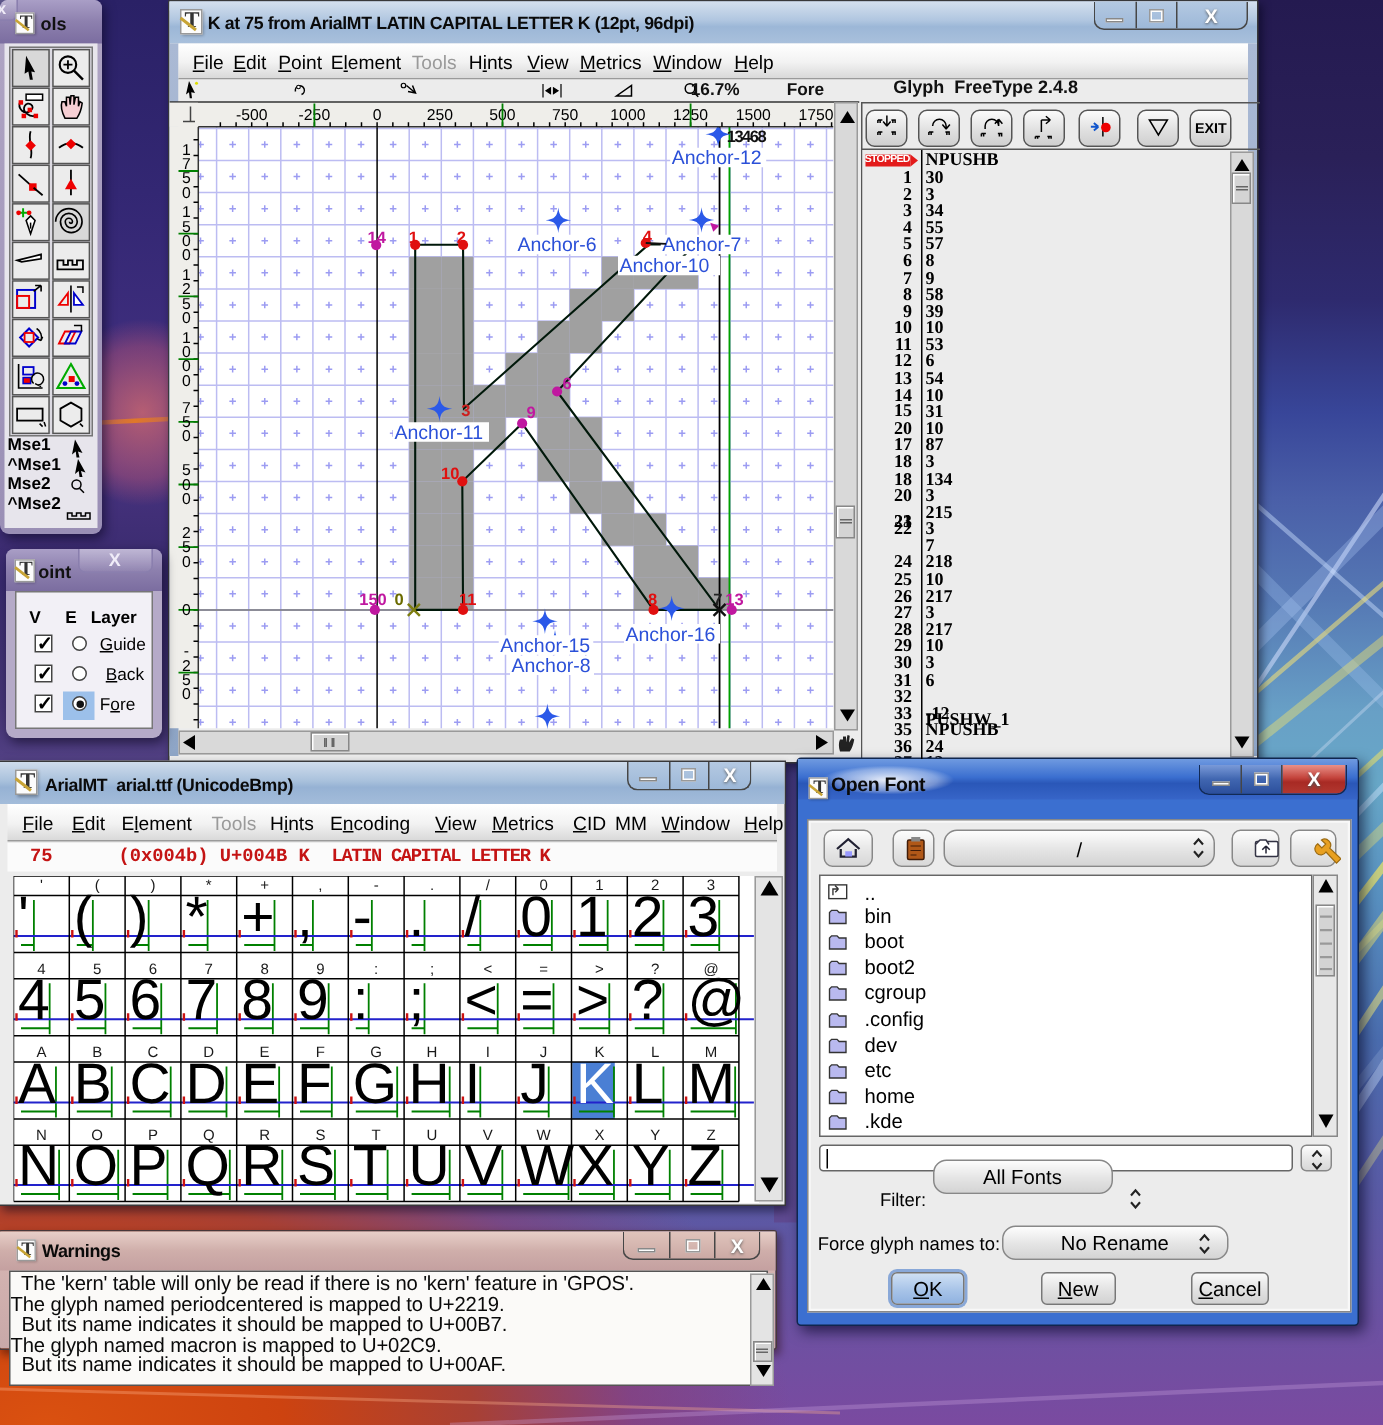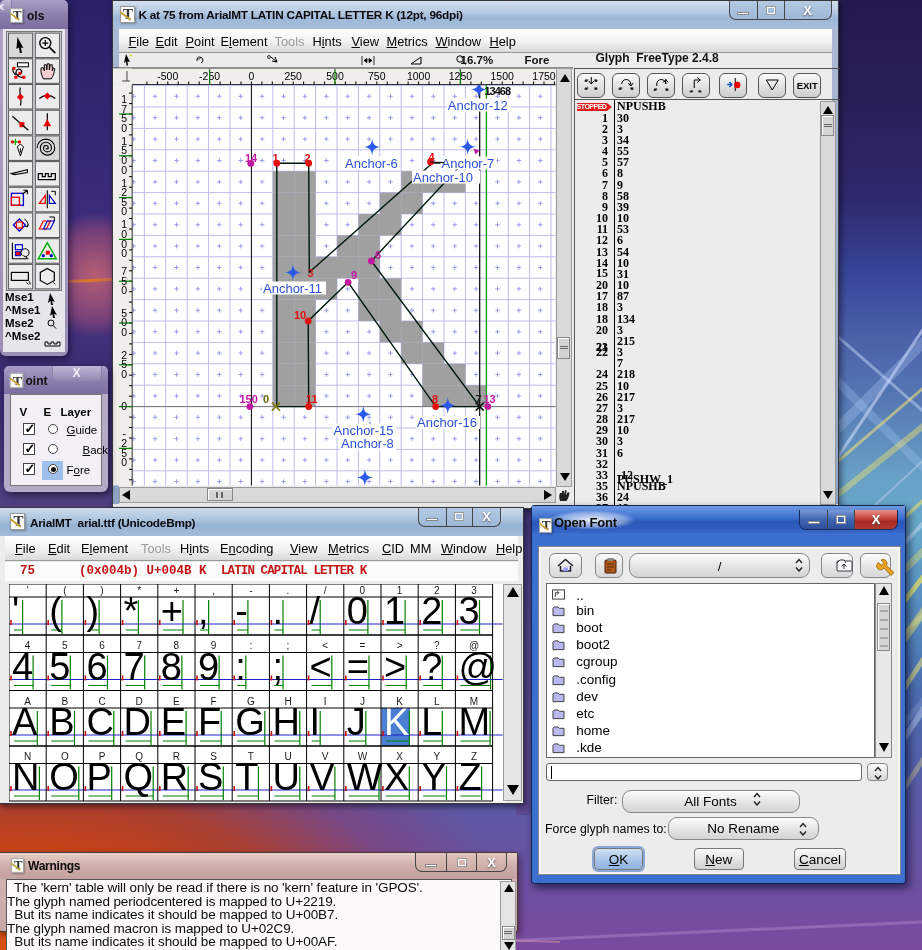--- a/index.html
+++ b/index.html
@@ -68,21 +68,21 @@
 .cb:after{content:"\2713";position:absolute;left:1px;top:-3px;font-size:13px;font-weight:bold}
 .rad{position:absolute;width:10px;height:10px;border-radius:50%;background:#fff;border:1px solid #444}
 .xbtn{position:absolute;border:1px solid #8a7fae;border-top:none;border-radius:0 0 5px 5px;color:#f0ecf8;text-align:center;font-weight:bold;background:linear-gradient(to bottom,rgba(255,255,255,.25),rgba(255,255,255,.05))}
 
 #fview{left:-1px;top:506.5px;width:525px;height:297px;background:#ececec;border:1px solid #38383a;
  box-shadow:2px 3px 6px rgba(0,0,20,.5)}
 #fview .tbar{position:absolute;left:0;top:0;width:100%;height:28.5px;background:linear-gradient(to bottom,#cfdcec,#a9c1dc 45%,#96b2d4 60%,#a3bcda)}
 #fview .mbar{position:absolute;left:5px;top:28.5px;right:5px;height:25px;background:linear-gradient(to bottom,#ffffff,#f2f2f2 55%,#d9d9d9);border-bottom:1px solid #9a9a9a}
 #redline{position:absolute;left:5px;top:54.5px;right:5px;height:19px;background:#fbfbfb;color:#c41414;font-family:"Liberation Mono",monospace;font-size:12.5px;font-weight:bold;line-height:19px;white-space:pre}
 
-#warn{left:-1px;top:852px;width:519px;height:80px;background:linear-gradient(to bottom,#d8b8b4,#c8a8a8);border:1px solid #48383a;border-radius:2px;box-shadow:2px 3px 6px rgba(40,10,10,.5)}
+#warn{left:-1px;top:820px;width:519px;height:80px;background:linear-gradient(to bottom,#d8b8b4,#c8a8a8);border:1px solid #48383a;border-radius:2px;box-shadow:2px 3px 6px rgba(40,10,10,.5)}
 #warn .tbar{position:absolute;left:0;top:0;width:100%;height:26px;background:linear-gradient(to bottom,#e8cfc8,#cfaeaa 50%,#c4a0a0)}
 #wtext{position:absolute;left:6px;top:26px;width:506px;height:77px;background:#fbfaf8;border:1px solid #555;font-size:13.5px;color:#0a0a0a;line-height:13.5px;padding-top:1px;white-space:pre;letter-spacing:-0.1px}
 
 #dlg{left:531px;top:504.5px;width:375px;height:379px;background:#3b6fd0;border:1px solid #10264e;border-radius:3px;box-shadow:3px 4px 9px rgba(0,0,30,.6)}
 #dlg .dtb{position:absolute;left:0;top:0;width:100%;height:27px;background:linear-gradient(to bottom,#6f9ae0,#3b6fd0 45%,#2a57b8 60%,#3765c8)}
 #dlg .glow{position:absolute;left:10px;top:2px;width:110px;height:24px;background:radial-gradient(ellipse 55px 12px at 50px 12px,rgba(255,255,255,.9),rgba(255,255,255,.35) 60%,transparent 80%)}
 #dcontent{position:absolute;left:5.5px;top:40.5px;width:363px;height:329px;background:#ececec;border:1px solid #888;box-shadow:0 0 0 1.5px #f8f8f8 inset}
 .dtool{position:absolute;height:25.5px;border:1px solid #888;border-radius:6px;background:linear-gradient(to bottom,#fdfdfd,#e6e6e6 55%,#d8d8d8)}
 .drop{position:absolute;border:1px solid #888;border-radius:9px;background:linear-gradient(to bottom,#fdfdfd,#e4e4e4 55%,#d4d4d4);text-align:center;font-size:13.5px;color:#000}
 .spin{position:absolute;color:#222;font-weight:bold;text-align:center}
@@ -613,21 +613,21 @@
  <div class="xbtn" style="left:48px;top:0;width:50px;height:16px;font-size:12px;line-height:14px">X</div>
  <div id="lay-in">
   <div class="lrow" style="left:9px;top:11px;font-weight:bold">V</div>
   <div class="lrow" style="left:33px;top:11px;font-weight:bold">E</div>
   <div class="lrow" style="left:50px;top:11px;font-weight:bold">Layer</div>
   <div class="cb" style="left:12px;top:28px"></div>
   <div class="rad" style="left:37px;top:29px"></div>
   <div class="lrow" style="left:56px;top:29px"><u>G</u>uide</div>
   <div class="cb" style="left:12px;top:48.5px"></div>
   <div class="rad" style="left:37px;top:49.5px"></div>
-  <div class="lrow" style="left:72px;top:49.5px"><u>B</u>ack</div>
+  <div class="lrow" style="left:60px;top:49.5px"><u>B</u>ack</div>
   <div style="position:absolute;left:31px;top:66px;width:21px;height:19px;background:#9cc0ea"></div>
   <div class="cb" style="left:12px;top:68.5px"></div>
   <div class="rad" style="left:37px;top:69.5px"></div>
   <div style="position:absolute;left:40px;top:72.5px;width:5px;height:5px;border-radius:50%;background:#111"></div>
   <div class="lrow" style="left:56px;top:69.5px">F<u>o</u>re</div>
  </div>
 </div>
 
 <div id="fview" class="win">
  <div class="tbar"></div>
@@ -894,21 +894,21 @@
         <div class="drow" style="top:155.7px">.kde</div>
   </div>
   <div id="dinput">
         <div style="position:absolute;left:4px;top:2px;width:1px;height:13px;background:#000"></div>
       </div>
   <div class="dtool" style="left:328.7px;top:216.1px;width:20.4px;height:18.3px;border-radius:4px"></div>
   <div class="spin" style="left:334px;top:218.5px"><svg width="10" height="14" viewBox="0 0 10 14">
           <path d="M2 5 L5 1.5 L8 5 M2 9.5 L5 13 L8 9.5" fill="none" stroke="#222" stroke-width="1.4"></path>
         </svg></div>
   <div class="lbl" style="left:48.1px;top:245.8px">Filter:</div>
-  <div class="drop" style="left:83.1px;top:243px;width:178px;height:23.2px;line-height:22px">All Fonts</div>
+  <div class="drop" style="left:83.1px;top:226px;width:120px;height:23.2px;line-height:22px">All Fonts</div>
   <div class="spin" style="left:213px;top:244.5px"><svg width="10" height="14" viewBox="0 0 10 14">
           <path d="M2 5 L5 1.5 L8 5 M2 9.5 L5 13 L8 9.5" fill="none" stroke="#222" stroke-width="1.4"></path>
         </svg></div>
   <div class="lbl" style="left:6.6px;top:275.1px">Force glyph names to:</div>
   <div class="drop" style="left:129.5px;top:270.2px;width:150.5px;height:22.4px;line-height:21px">No Rename</div>
   <div class="spin" style="left:259px;top:275px"><svg width="10" height="14" viewBox="0 0 10 14">
           <path d="M2 5 L5 1.5 L8 5 M2 9.5 L5 13 L8 9.5" fill="none" stroke="#222" stroke-width="1.4"></path>
         </svg></div>
   <div class="dbtn2" style="left:55.6px;top:300.6px;width:49px;background:linear-gradient(to bottom,#cfe0f4,#a8c4e8 55%,#90b2e0);box-shadow:0 0 0 2px #89a8d8"><u>O</u>K</div>
   <div class="dbtn2" style="left:155.2px;top:300.6px;width:50px"><u>N</u>ew</div>

